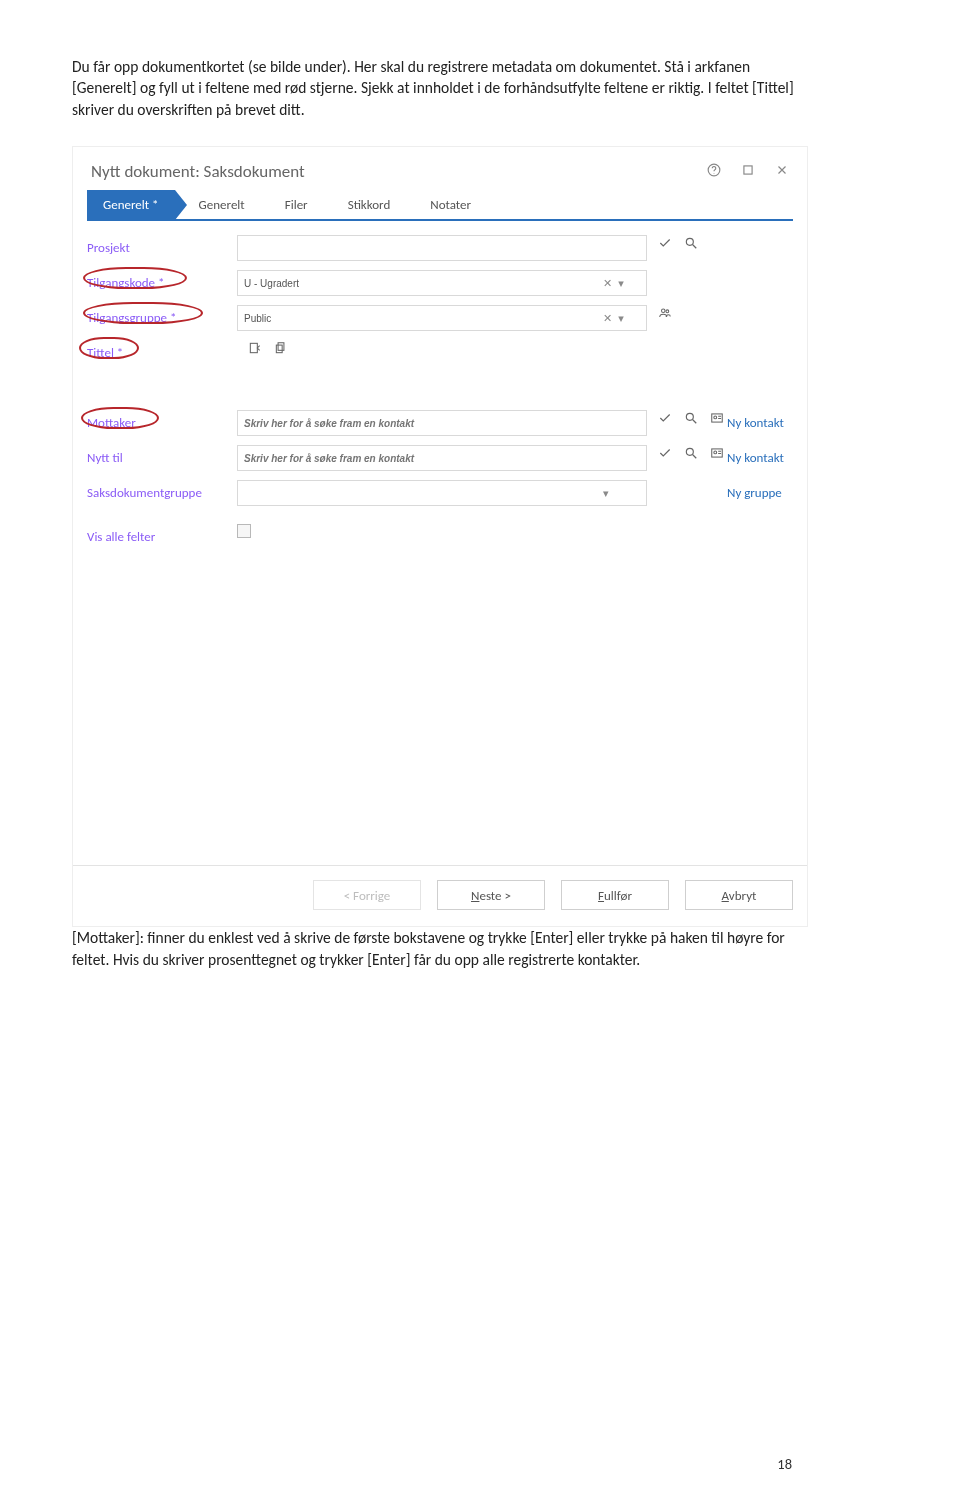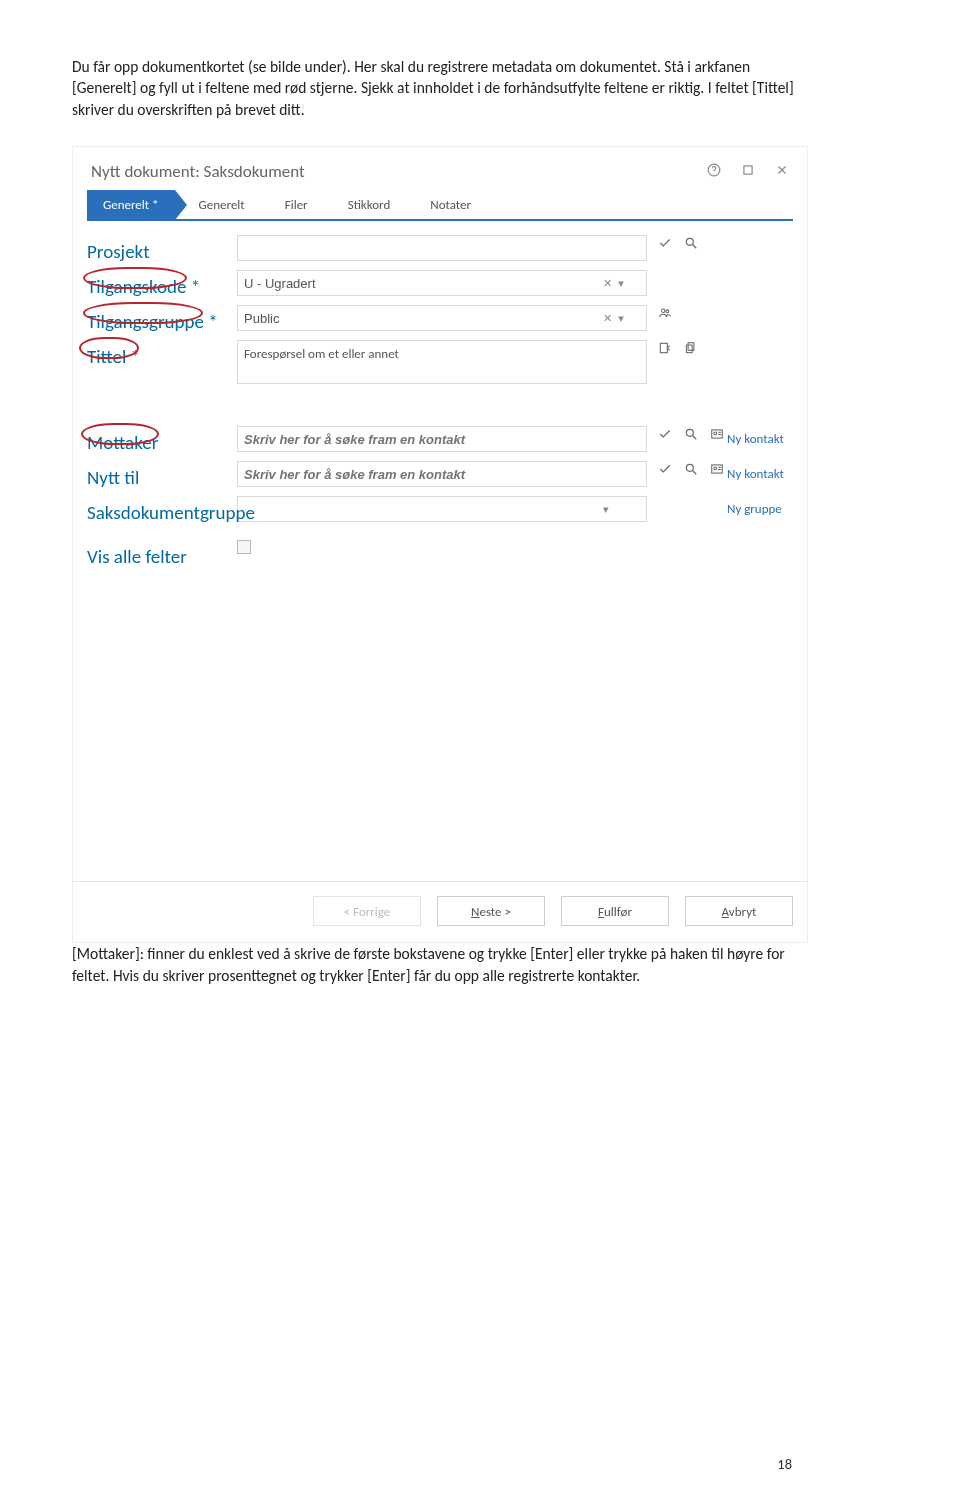--- a/index.html
+++ b/index.html
@@ -57,22 +57,22 @@
 
   .form { padding: 14px 14px 6px 14px; }
   .row {
     display: flex;
     align-items: flex-start;
     margin-bottom: 7px;
     min-height: 28px;
   }
   .label-col {
     width: 150px;
-    font-size: 19px;
-    color: #0369a1;
+    font-size: 13px;
+    color: #8b5cf6;
     padding-top: 5px;
     position: relative;
   }
   .field-col {
     width: 410px;
     display: flex;
     align-items: center;
   }
   .icons-col {
     width: 80px;
@@ -89,21 +89,21 @@
     color: #2a6fbb;
     padding-top: 5px;
   }
   .link-col span { cursor: pointer; }
 
   .txt-input {
     width: 100%;
     height: 26px;
     border: 1px solid #d9d9d9;
     padding: 3px 6px;
-    font-size: 13px;
+    font-size: 10px;
     color: #555;
     background: #fff;
   }
   .txt-input.placeholder { color: #888; font-style: italic; font-weight: bold; }
   .txt-input.multi { height: 44px; padding-top: 5px; }
   .field-col .suffix {
     display: flex;
     gap: 6px;
     margin-left: -44px;
     font-size: 11px;
@@ -253,23 +253,20 @@
                 <path d="M3 19c0-3 3-5 6-5s6 2 6 5"></path>
                 <path d="M14 19c0-2.2 2-4 4-4s3 1 3 3"></path>
               </svg>
             </span>
         </div>
         <div class="link-col"></div>
       </div>
 
       <div class="row">
         <div class="label-col"><span>Tittel *</span><span class="annot a3"></span></div>
-        <div class="field-col">
-          <div class="txt-input multi">Forespørsel om et eller annet</div>
-        </div>
         <div class="icons-col">
           <span class="ico">
               <svg class="icon" viewBox="0 0 24 24" fill="none" stroke="#666" stroke-width="1.8">
                 <rect x="4" y="4" width="12" height="16"></rect>
                 <path d="M20 8 L16 12 L20 16"></path>
               </svg>
             </span>
           <span class="ico">
               <svg class="icon" viewBox="0 0 24 24" fill="none" stroke="#666" stroke-width="1.8">
                 <rect x="7" y="3" width="10" height="13"></rect>

